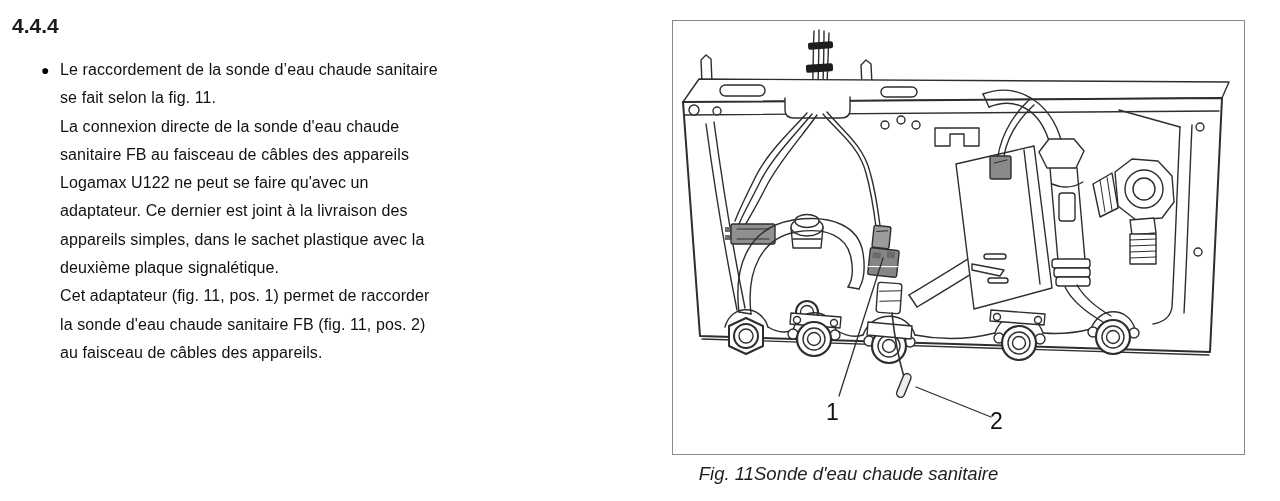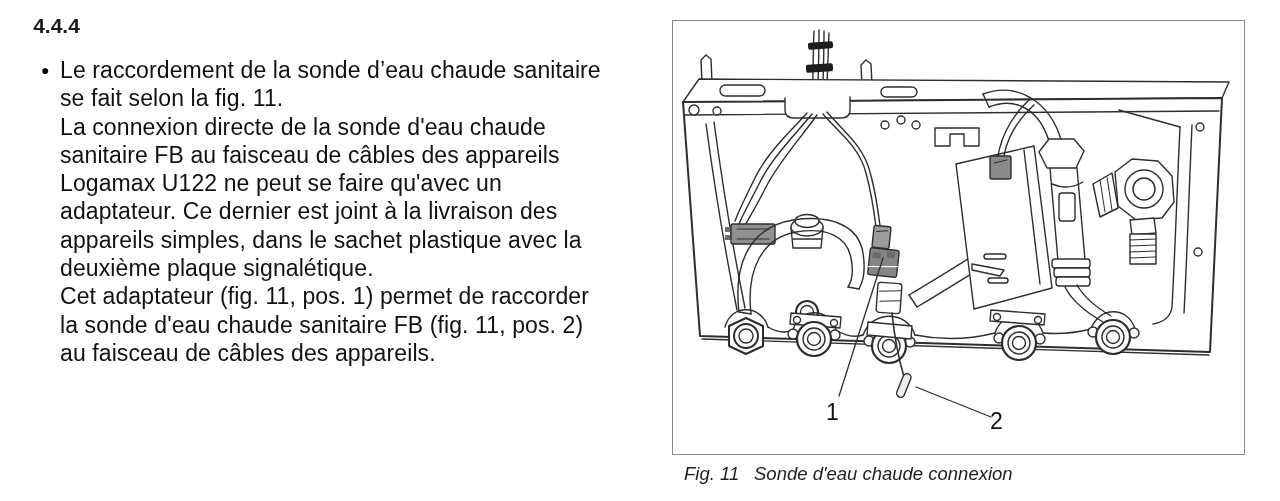--- a/index.html
+++ b/index.html
@@ -9,42 +9,42 @@
     --paper:#ffffff;
   }
   html,body{margin:0;padding:0;}
   body{
     width:1280px;height:501px;position:relative;overflow:hidden;
     background:var(--paper);
     font-family:"Liberation Sans","DejaVu Sans",sans-serif;
     color:var(--ink);
     -webkit-font-smoothing:antialiased;
   }
-  .text-col{position:absolute;left:28px;top:13px;width:620px;text-align:center;}
+  .text-col{position:absolute;left:12px;top:13px;width:620px;}
   .heading{margin:0;font-size:21px;font-weight:bold;line-height:26px;display:flex;}
   .heading .h-num{display:inline-block;width:57px;flex:0 0 57px;}
   .bullet-item{position:absolute;left:41px;top:56px;display:flex;align-items:flex-start;}
   .bullet-marker{
     flex:0 0 19px;width:19px;font-size:14px;line-height:28.3px;color:#000;
   }
   .bullet-text{
-    width:580px;font-size:23px;line-height:28.3px;letter-spacing:0.1px;
+    width:580px;font-size:16px;line-height:28.3px;letter-spacing:0.1px;
     white-space:pre-line;color:#111;
   }
   .figure{position:absolute;left:672px;top:20px;margin:0;}
   .fig-frame{
     width:571px;height:433px;border:1px solid var(--frame);
     background:#fff;overflow:hidden;
   }
   .fig-frame svg{display:block;color:var(--line);}
   .fig-caption{
     position:absolute;left:12px;top:443px;width:540px;
     font-style:italic;font-size:18.5px;color:#1e1e1e;white-space:nowrap;
   }
-  .fig-caption .cap-label{display:inline-block;min-width:70px;}
+  .fig-caption .cap-label{display:inline-block;min-width:70px;text-align:right;}
   .callout-num{
     font-family:"Liberation Sans","DejaVu Sans",sans-serif;
     font-size:23px;fill:#111;
   }
 </style>
 </head>
 <body>
 
 <div class="text-col">
   <h1 class="heading">
@@ -233,14 +233,14 @@
         </g>
 
         <path d="M166,375 L210,237" stroke-width="1.3"></path>
         <path d="M318,396 L243,366" stroke-width="1.3"></path>
       </g>
 
       <text class="callout-num" x="153" y="399">1</text>
       <text class="callout-num" x="317" y="408">2</text>
     </svg>
   </div>
-  <figcaption class="fig-caption"><span class="cap-label">Fig. 11</span><span class="cap-text">Sonde d'eau chaude connexion</span></figcaption>
+  <figcaption class="fig-caption"><span class="cap-label">Fig. 11</span><span class="cap-text">Sonde d'eau chaude sanitaire</span></figcaption>
 </figure>
 
 </body></html>

